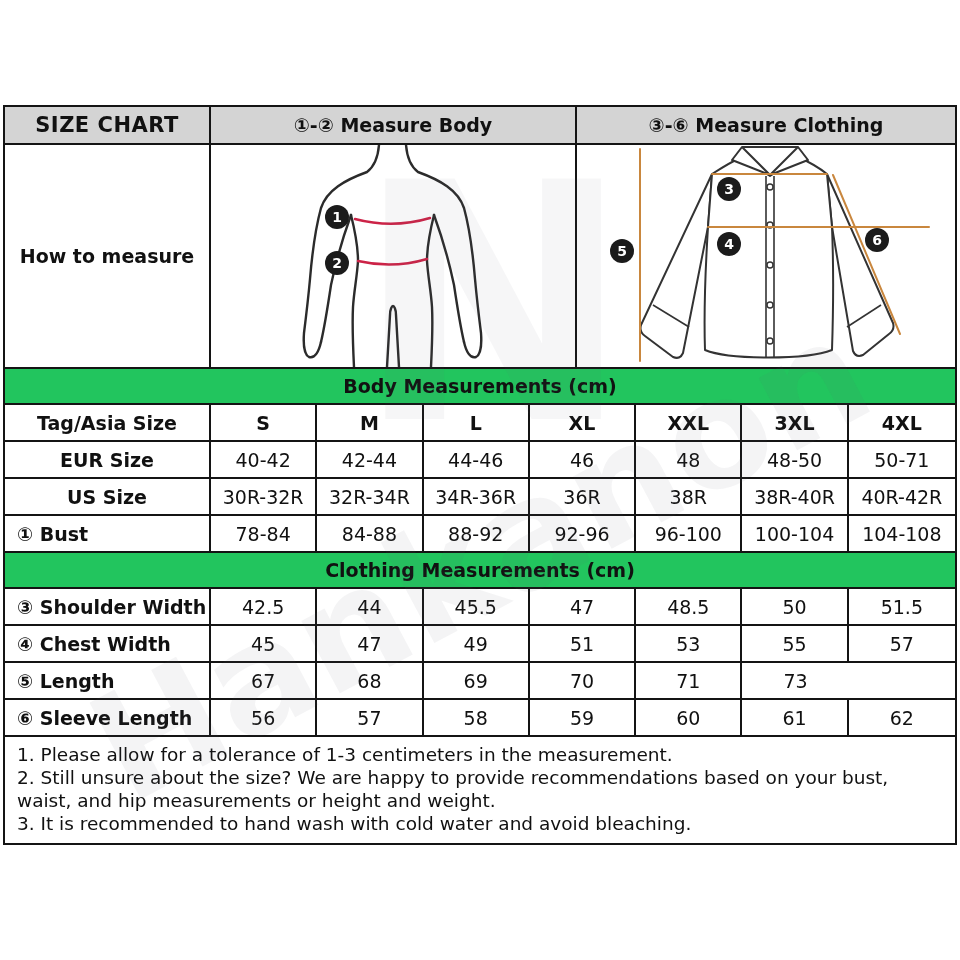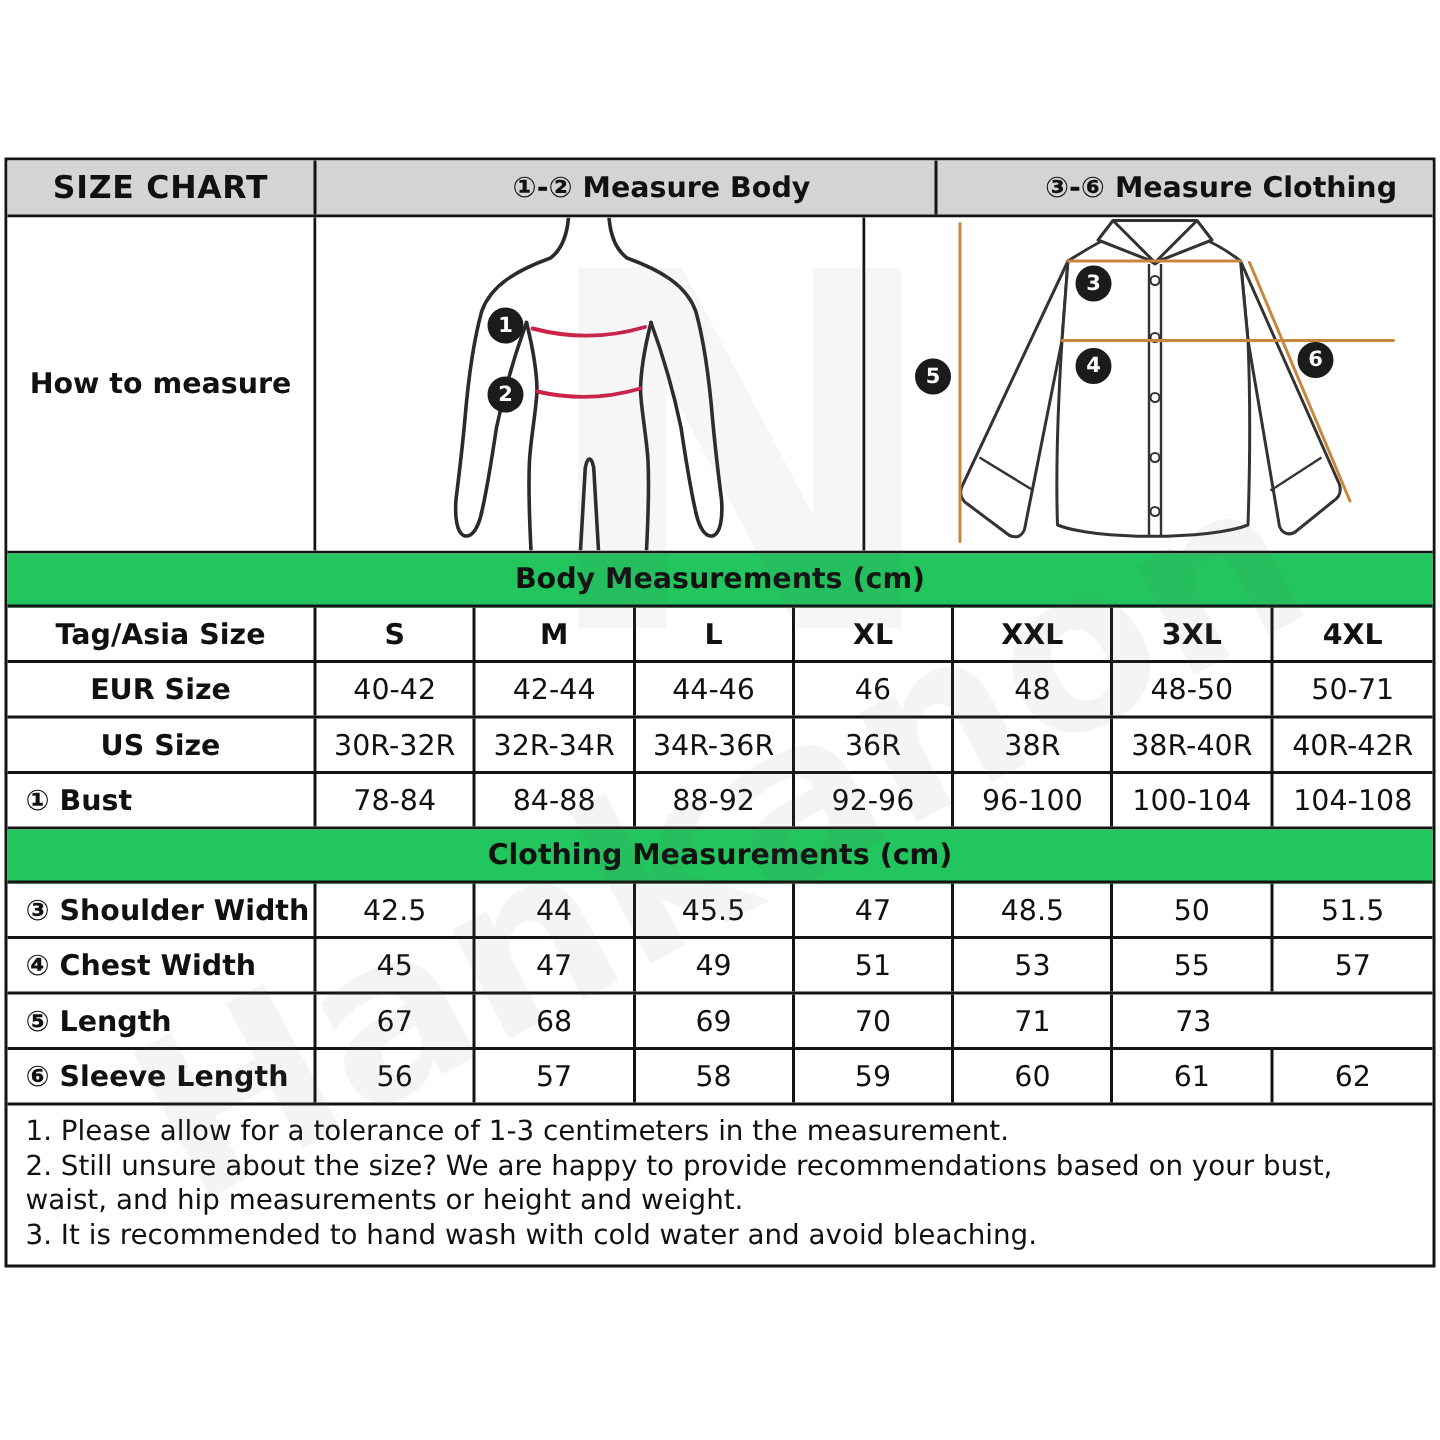--- a/index.html
+++ b/index.html
@@ -6,21 +6,21 @@
   body{
     width:960px;height:960px;background:#ffffff;position:relative;overflow:hidden;
     font-family:"DejaVu Sans","Liberation Sans",sans-serif;color:#111;
   }
   .chart{
     position:absolute;left:3px;top:105px;width:950px;
     border:2px solid #141414;background:#fff;z-index:2;
   }
   
   .grid3{display:grid;grid-template-columns:206px 366px 1fr;}
-  .hdr{height:36px;background:#d4d4d4;border-bottom:2px solid #141414;gap:48px;}
+  .hdr{height:36px;background:#d4d4d4;border-bottom:2px solid #141414;}
   .hdr .cell{
     display:flex;align-items:center;justify-content:center;
     font-weight:bold;font-size:19px;border-right:2px solid #141414;
   }
   .hdr .cell:last-child{border-right:none;}
   .hdr .cell.title{font-size:21px;letter-spacing:.5px;}
   .illus{height:222px;border-bottom:2px solid #141414;}
   .illus .cell{position:relative;border-right:2px solid #141414;overflow:hidden;background:#fff;}
   .illus .cell:last-child{border-right:none;}
   .howto{display:flex;align-items:center;justify-content:center;font-weight:bold;font-size:19px;}

